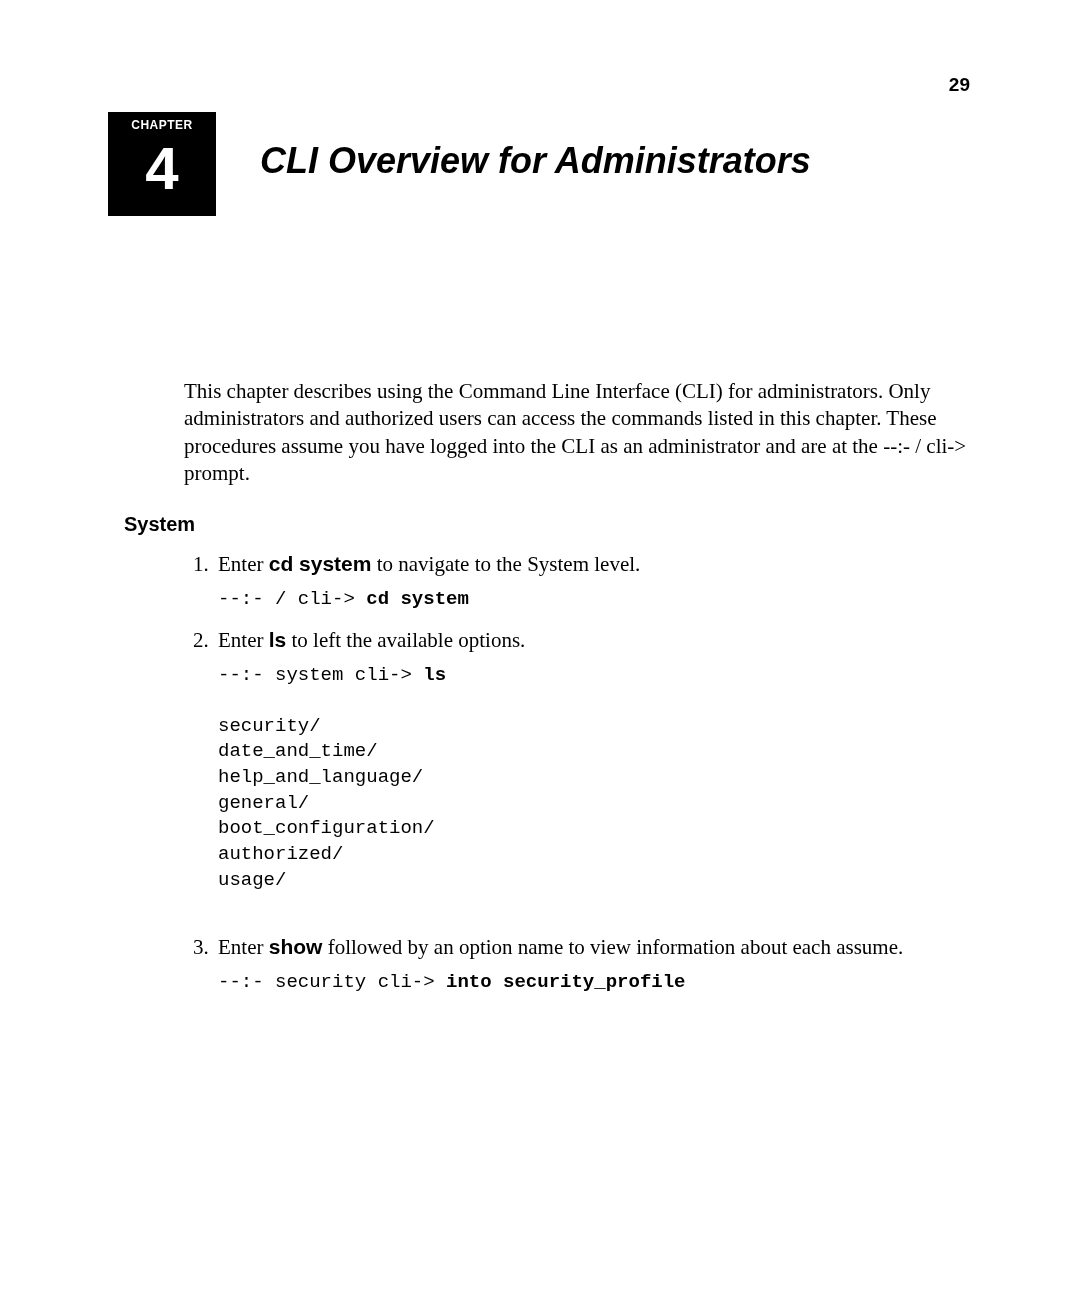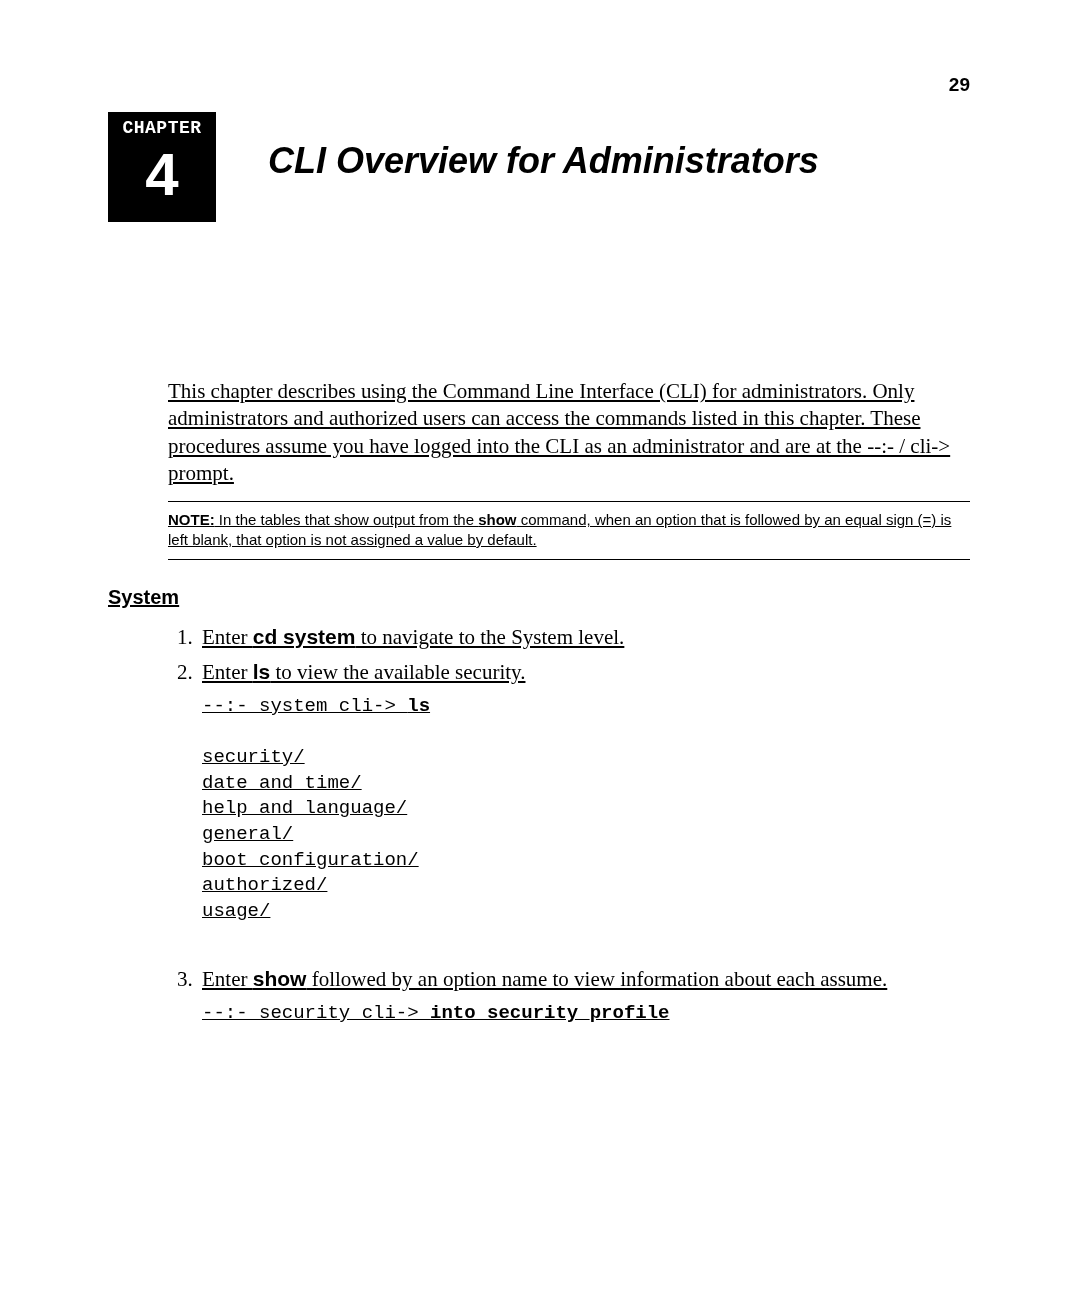--- a/index.html
+++ b/index.html
@@ -31,49 +31,47 @@
     position: absolute;
     left: 108px;
     top: 112px;
     width: 108px;
     background: #000;
     color: #fff;
     text-align: center;
     padding: 6px 0 14px 0;
   }
   .chapter-label {
-    font-family: Liberation Mono, monospace;
+    font-family: Liberation Sans, sans-serif;
     font-weight: bold;
-    font-size: 18px;
+    font-size: 12px;
     letter-spacing: 0.5px;
     margin-bottom: -6px;
   }
   .chapter-num {
     font-family: Arial, Helvetica, sans-serif;
     font-weight: bold;
     font-size: 60px;
     line-height: 1.1;
     margin-top: 10px;
   }
   .title {
     font-family: Arial, Helvetica, sans-serif;
     font-weight: bold;
     font-style: italic;
     font-size: 36px;
     position: absolute;
     left: 260px;
     top: 140px;
-    margin-left: 8px;
   }
   .body {
     position: absolute;
-    left: 108px;
+    left: 124px;
     right: 110px;
     top: 378px;
-    text-decoration: underline;
   }
   .intro {
     font-size: 21px;
     line-height: 1.3;
     margin: 0 0 14px 60px;
   }
   .note-box {
     margin-left: 60px;
     border-top: 1px solid #000;
     border-bottom: 1px solid #000;
@@ -119,37 +117,35 @@
     <div class="chapter-label">CHAPTER</div>
     <div class="chapter-num">4</div>
   </div>
 
   <div class="title">CLI Overview for Administrators</div>
 
   <div class="body">
 
     <p class="intro">This chapter describes using the Command Line Interface (CLI) for administrators. Only administrators and authorized users can access the commands listed in this chapter. These procedures assume you have logged into the CLI as an administrator and are at the --:- / cli-&gt; prompt.</p>
 
-    <div class="note-box">
-      <span class="note-label">NOTE:</span><span> In the tables that show output from the </span><span class="note-bold">show</span><span> command, when an option that is followed by an equal sign (=) is left blank, that option is not assigned a value by default.</span>
-    </div>
 
     <div class="h2">System</div>
 
     <ol class="steps">
 
       <li>
         <span class="step-text">
           <span>Enter </span><span class="bold-sans">cd system</span><span> to navigate to the System level.</span>
         </span>
+        <div class="code"><span>--:- / cli-&gt; </span><span class="bold">cd system</span></div>
       </li>
 
       <li>
         <span class="step-text">
-          <span>Enter </span><span class="bold-sans">ls</span><span> to view the available security.</span>
+          <span>Enter </span><span class="bold-sans">ls</span><span> to left the available options.</span>
         </span>
         <div class="code"><span>--:- system cli-&gt; </span><span class="bold">ls</span>
 
 <span>security/
 date_and_time/
 help_and_language/
 general/
 boot_configuration/
 authorized/
 usage/</span></div>

